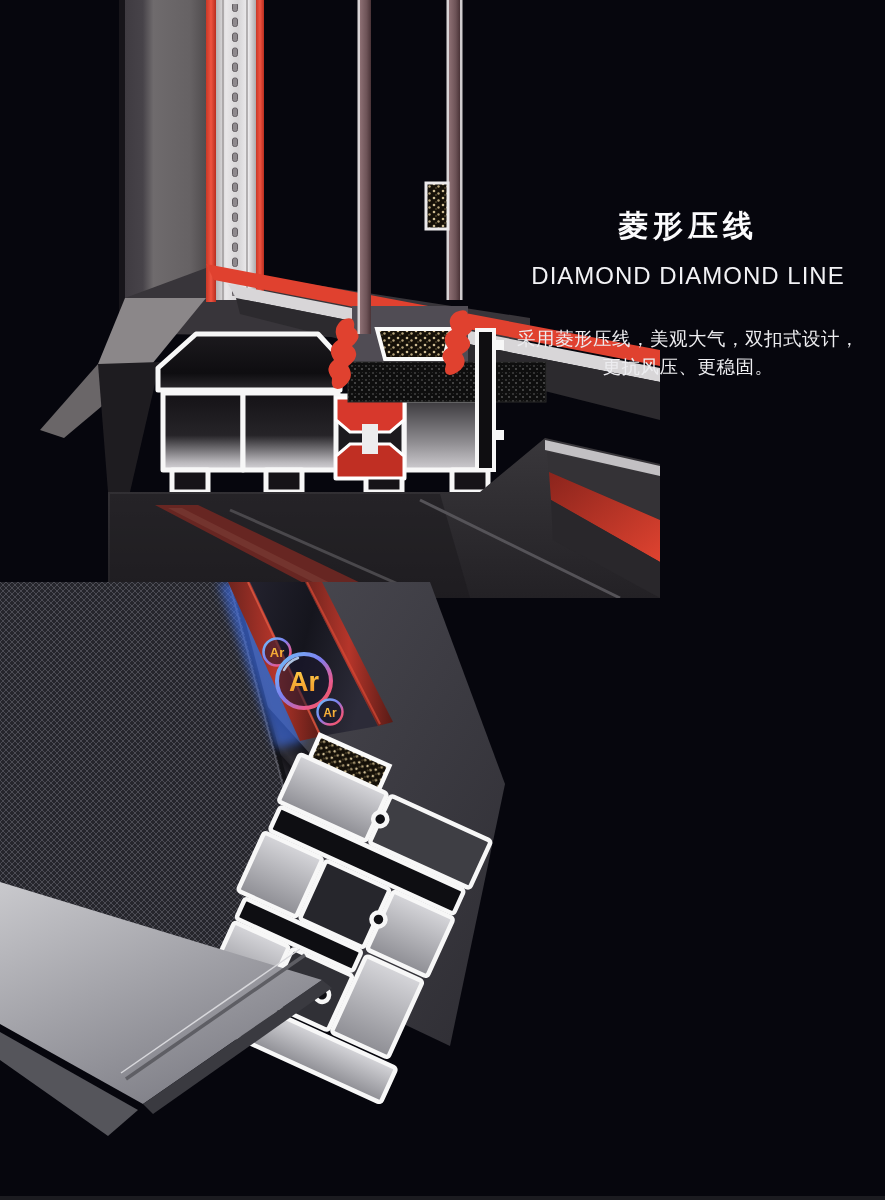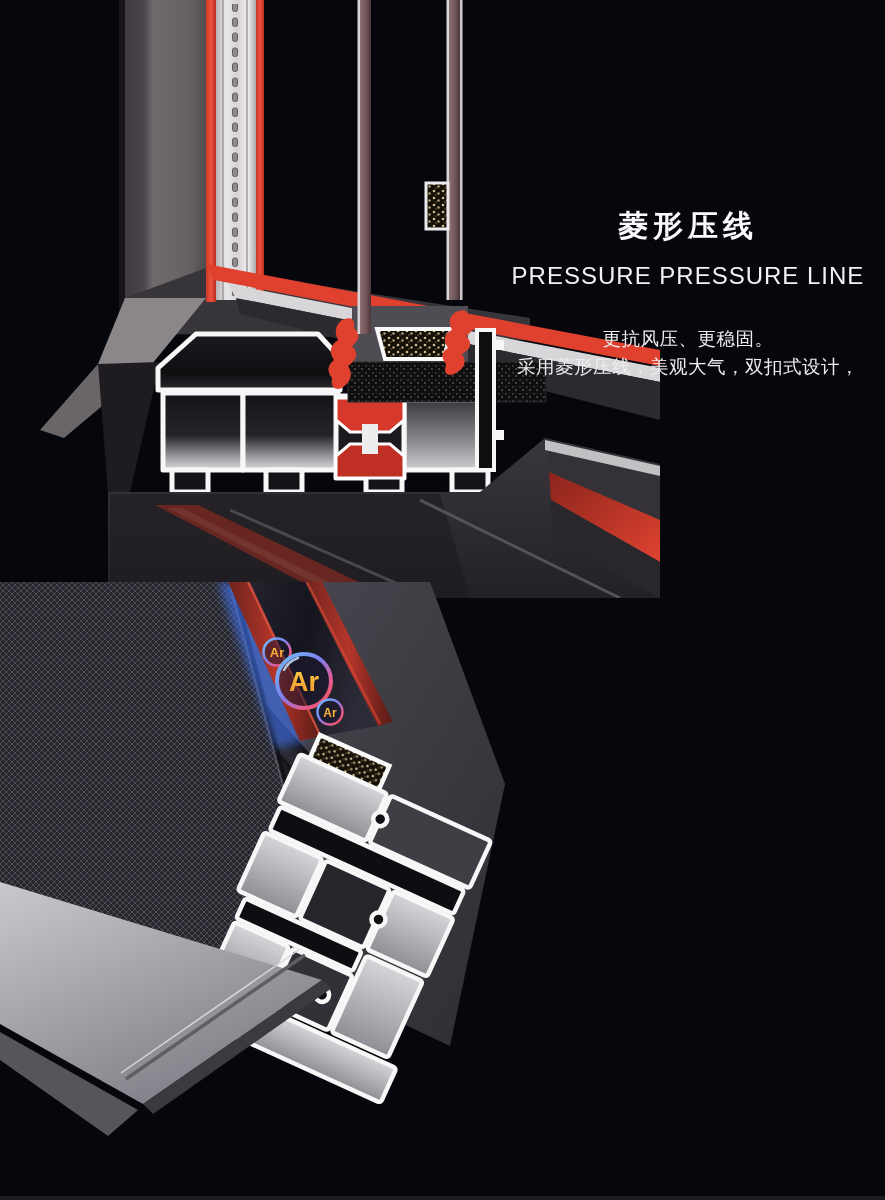--- a/index.html
+++ b/index.html
@@ -166,24 +166,24 @@
         <polygon points="155,505 198,505 392,598 332,598" fill="#c43528"></polygon>
         <polygon points="168,508 182,508 360,598 344,598" fill="#f06a55" opacity="0.6"></polygon>
         <polygon points="110,494 440,494 470,598 110,598" fill="#1c1a1e" opacity="0.55"></polygon>
         <line x1="230" y1="510" x2="430" y2="598" stroke="#4a484c" stroke-width="3"></line>
         <line x1="420" y1="500" x2="620" y2="598" stroke="#555358" stroke-width="3"></line>
       </g>
     </svg>
 
     <div class="copy copy-1">
       <h2 class="title-zh">菱形压线</h2>
-      <div class="title-en">PRESSURE PRESSURE LINE</div>
+      <div class="title-en">DIAMOND DIAMOND LINE</div>
       <p class="desc">
+        <span>采用菱形压线，美观大气，双扣式设计，</span>
         <span>更抗风压、更稳固。</span>
-        <span>采用菱形压线，美观大气，双扣式设计，</span>
       </p>
     </div>
   </section>
 
   <section class="panel panel-bottom">
 
     <svg class="render" width="560" height="599" viewBox="0 0 560 599">
       <defs>
         <pattern id="pMesh" width="6" height="6" patternUnits="userSpaceOnUse">
           <rect width="6" height="6" fill="#26262c"></rect>

